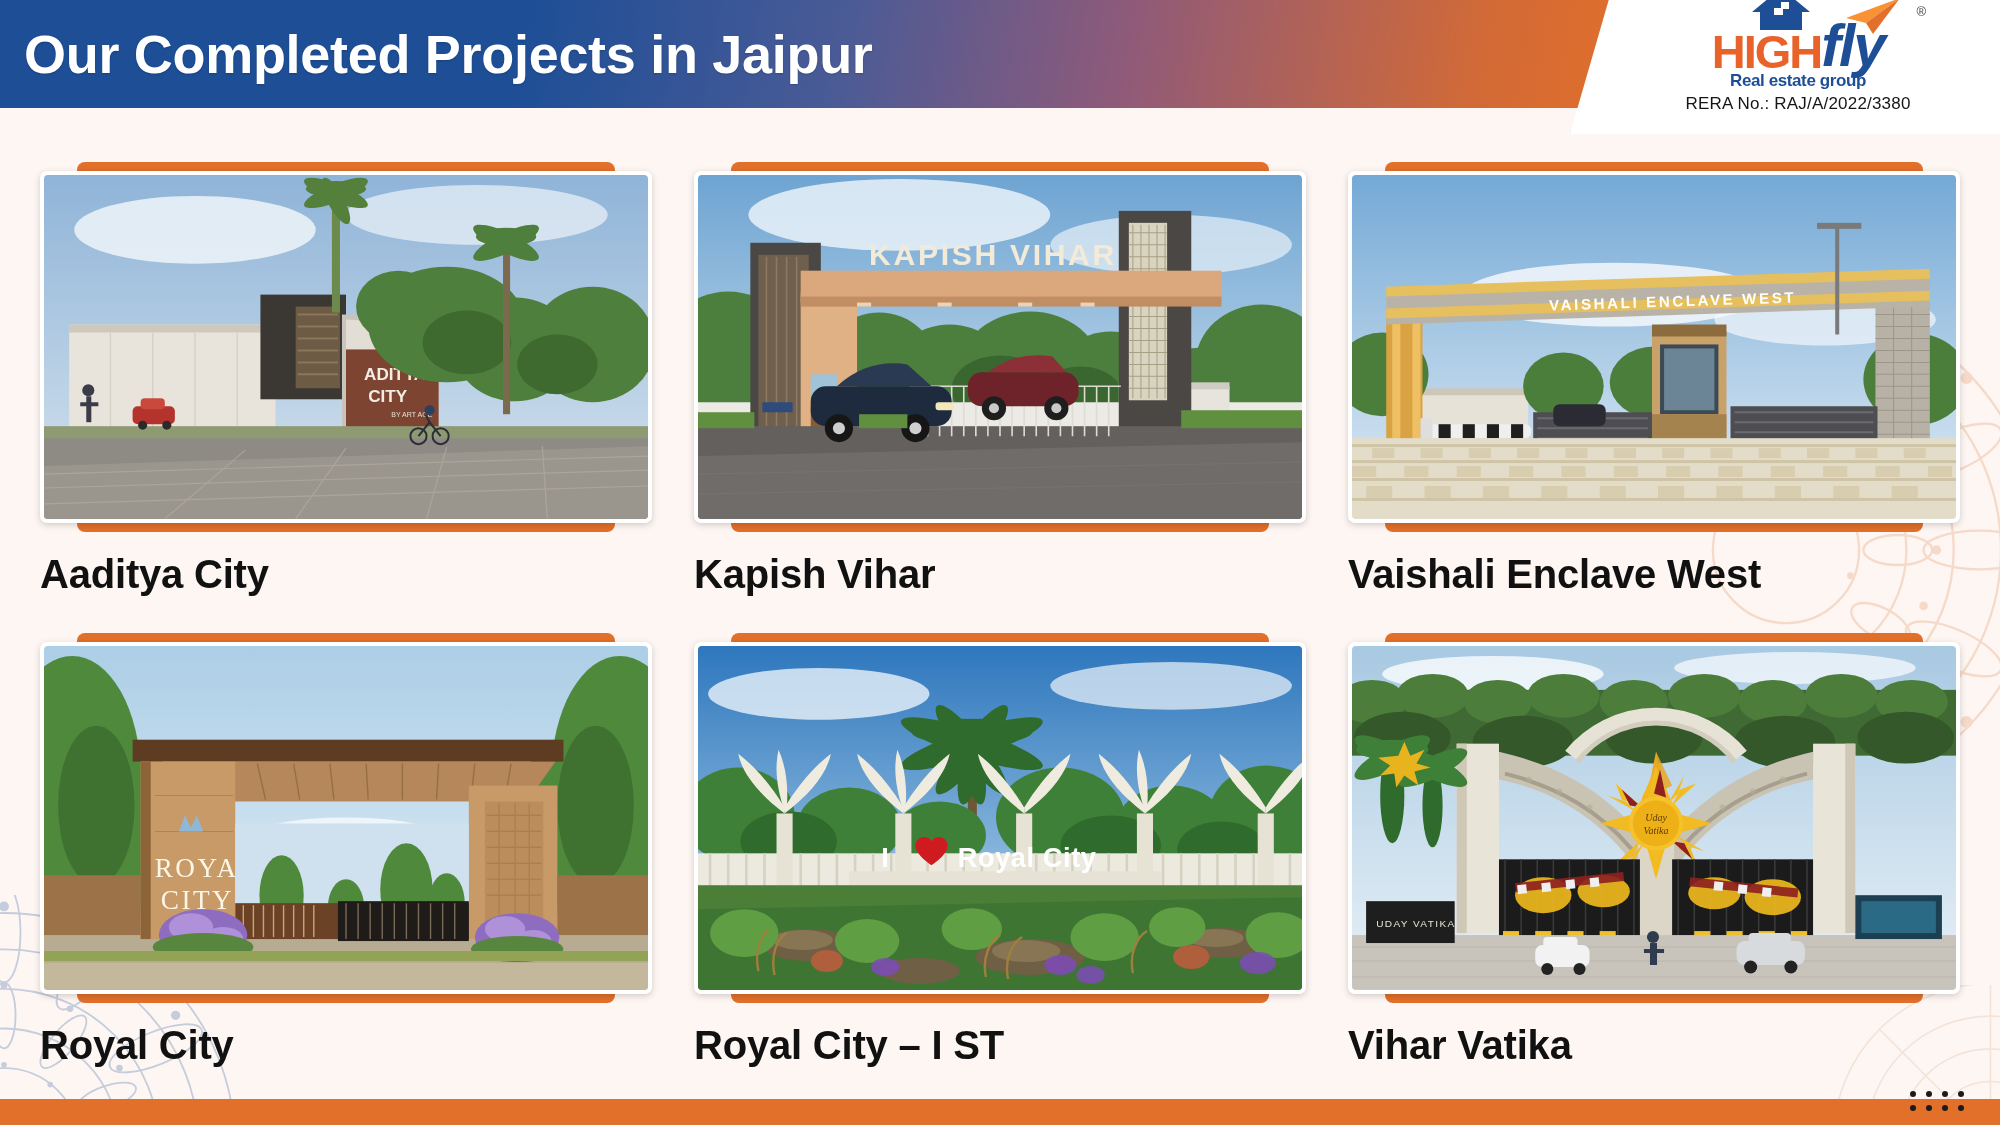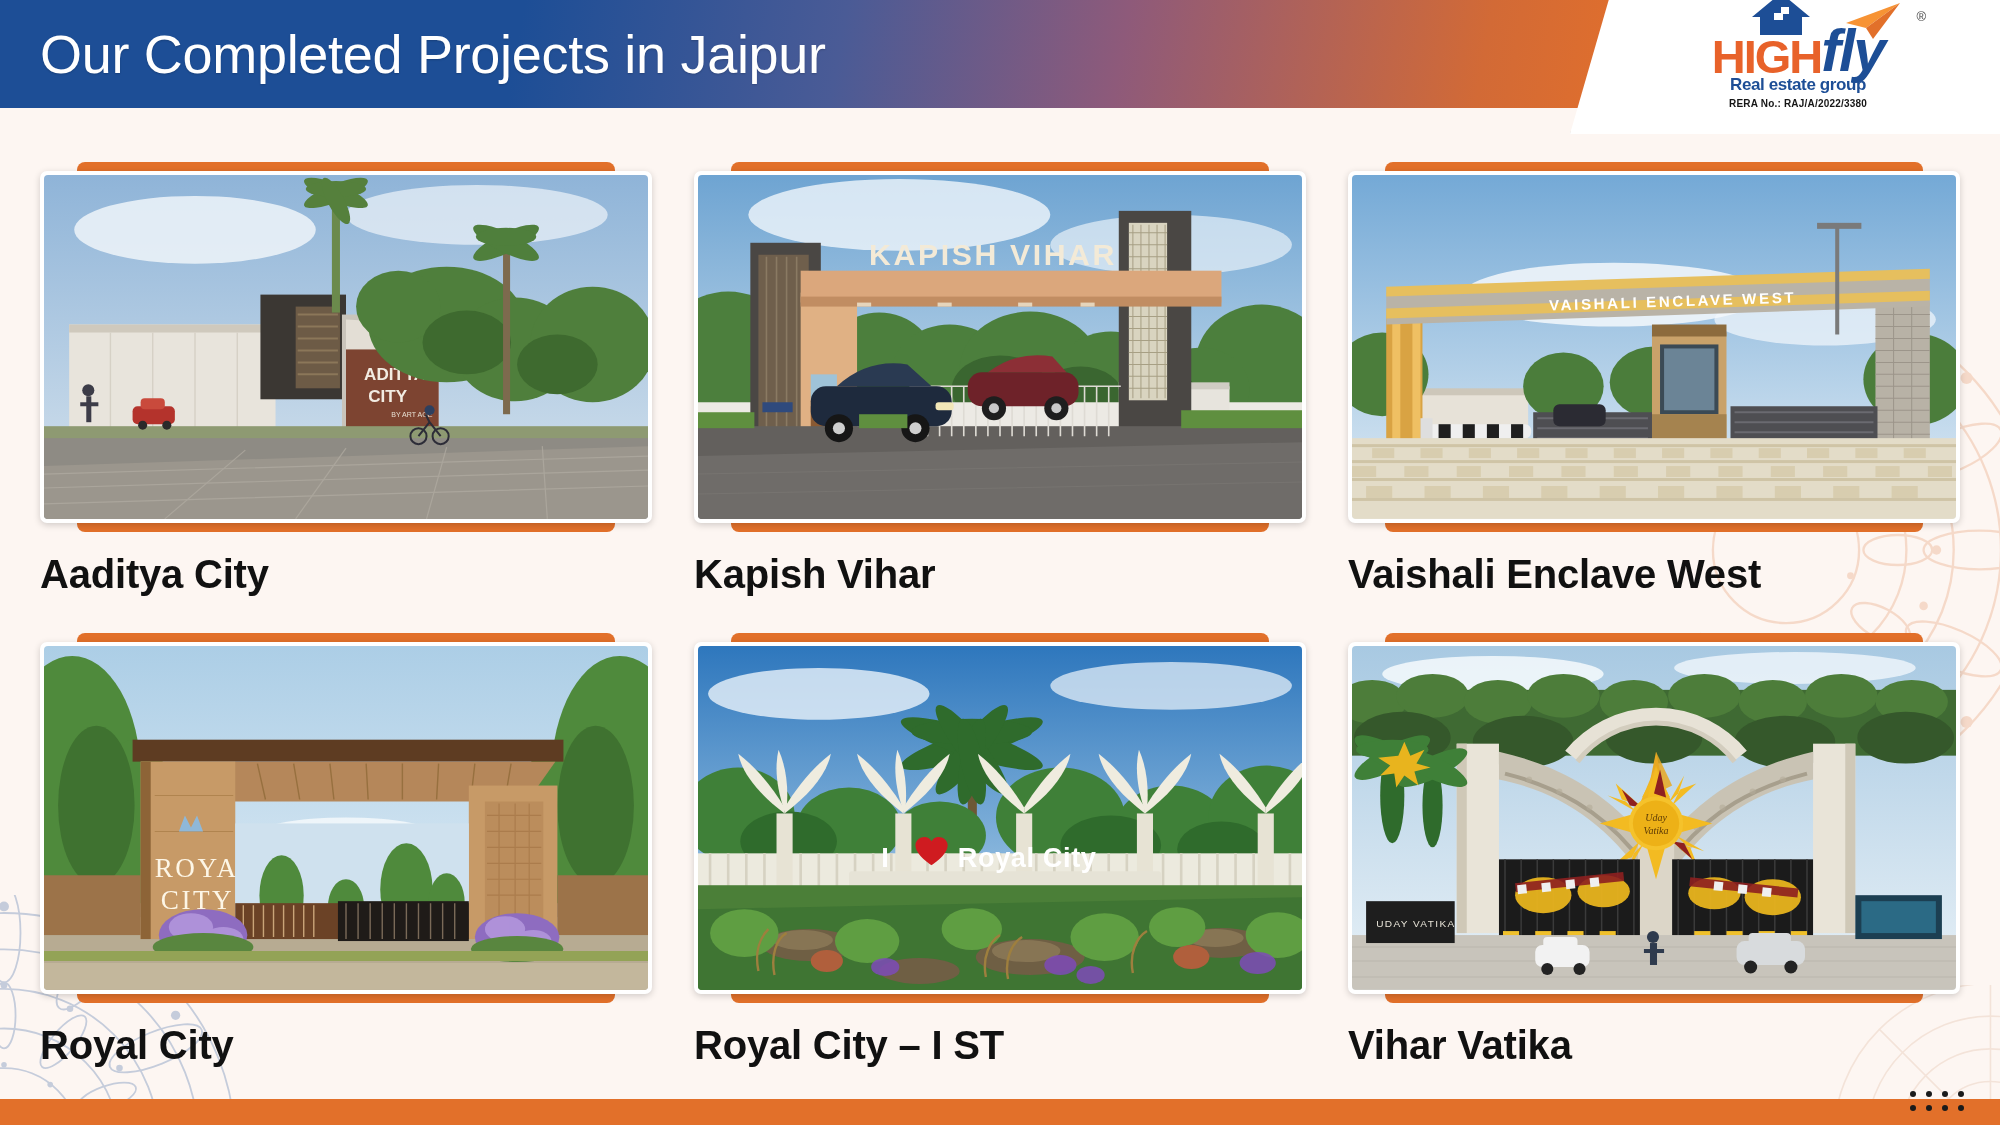--- a/index.html
+++ b/index.html
@@ -21,23 +21,23 @@
     position: relative; height: 108px; width: 100%;
     background: linear-gradient(100deg,
       #1d4e96 0%, #1d4e96 26%, #4a5b96 42%,
       #8e5a7a 56%, #d26a36 74%, #ee7323 88%, #f07c25 100%);
     display: flex; align-items: center;
     overflow: visible;
   }
   .header h1 {
     color: #ffffff;
     font-size: 54px;
-    font-weight: 400;
+    font-weight: 700;
     letter-spacing: -.3px;
-    margin-left: 40px;
+    margin-left: 24px;
     text-shadow: 0 1px 2px rgba(0,0,0,.18);
   }
   
   .logo-plate {
     position: absolute; top: 0; right: 0;
     width: 430px; height: 134px;
     background: #ffffff;
     clip-path: polygon(9% 0, 100% 0, 100% 100%, 0% 100%);
     box-shadow: -3px 2px 6px rgba(0,0,0,.18);
     display: flex; flex-direction: column;
@@ -46,21 +46,21 @@
   }
   .logo-plate::before {
     content: ""; position: absolute; top: 0; left: -18px;
     width: 34px; height: 134px; background: #c9c9c9;
     clip-path: polygon(52% 0, 100% 0, 48% 100%, 0% 100%);
   }
   .logo-row { display: flex; align-items: flex-end; position: relative; }
   .logo-word-1 { font-size: 47px; font-weight: 800; color: #e8622a; letter-spacing: -2px; line-height: .9; }
   .logo-word-2 { font-size: 59px; font-weight: 800; color: #1d4e96; letter-spacing: -2px; line-height: .9; font-style: italic; }
   .logo-sub { font-size: 17px; font-weight: 800; color: #1d4e96; letter-spacing: -.4px; margin-top: -3px; }
-  .logo-rera { font-size: 10px; color: #161616; letter-spacing: .2px; margin-top: 3px; font-weight: 700; }
+  .logo-rera { font-size: 17px; color: #161616; letter-spacing: .2px; margin-top: 3px; font-weight: 400; }
   .logo-house { position: absolute; left: 38px; top: -34px; }
   .logo-plane { position: absolute; right: -18px; top: -24px; }
   .logo-reg  { position: absolute; right: -42px; top: -16px; font-size: 13px; color: #444; }
 
   
   .grid {
     position: relative;
     padding: 30px 40px 0 40px;
     display: grid;
     grid-template-columns: repeat(3, 1fr);

